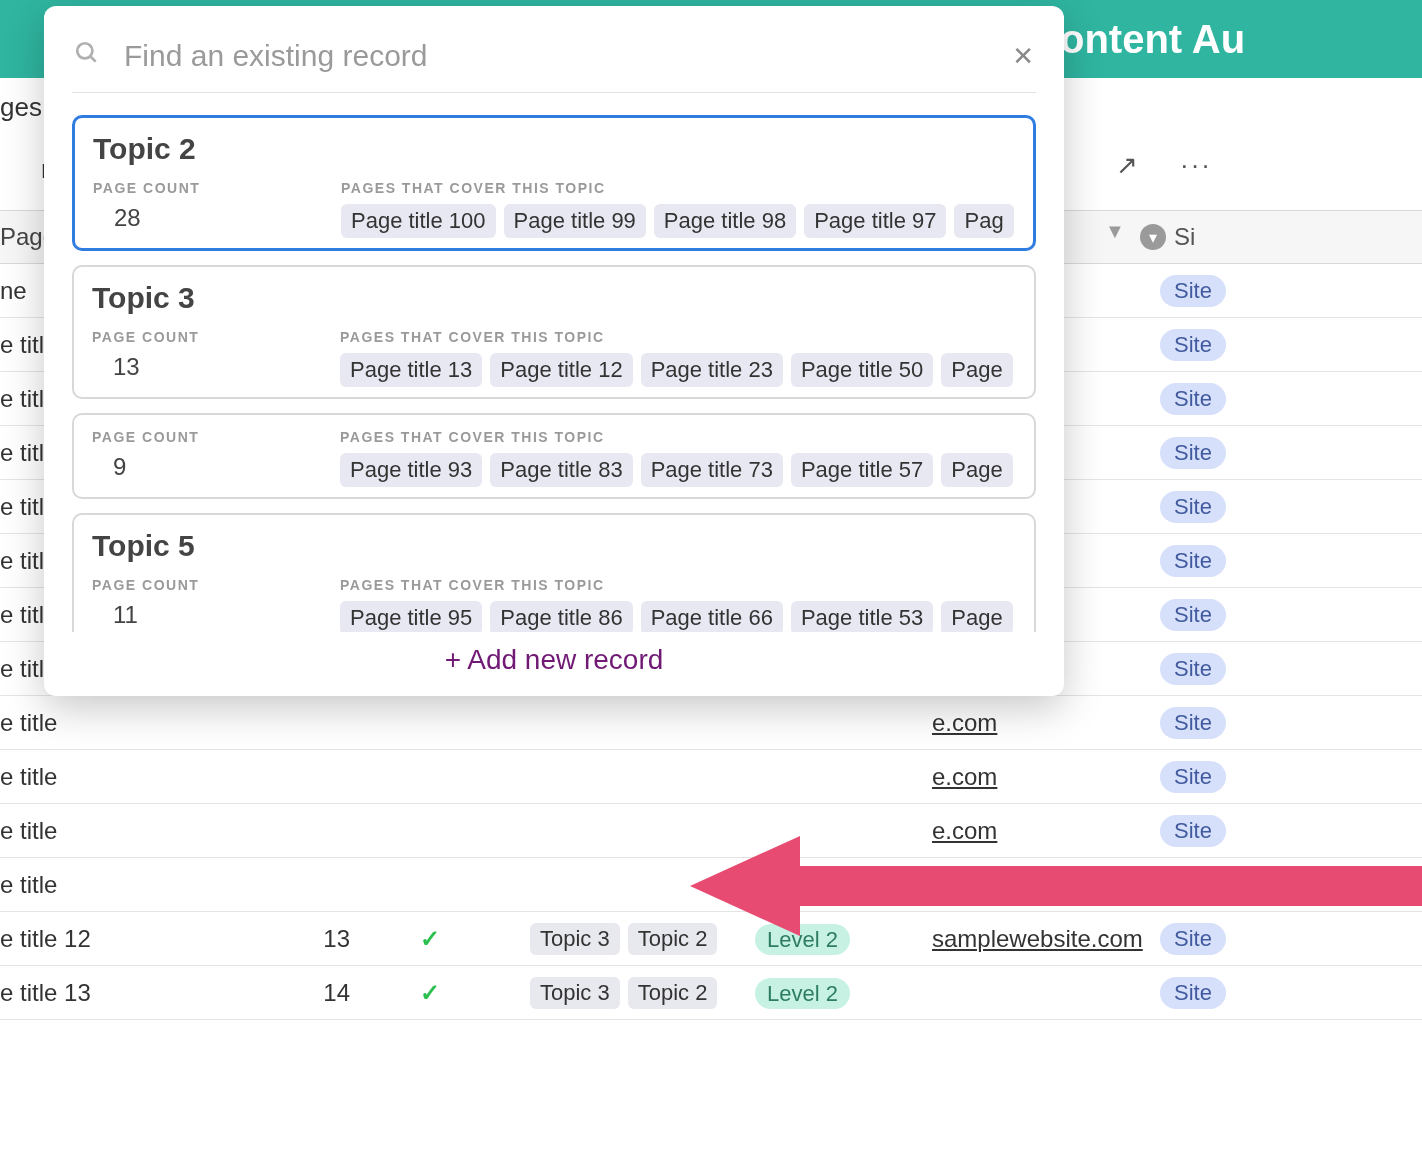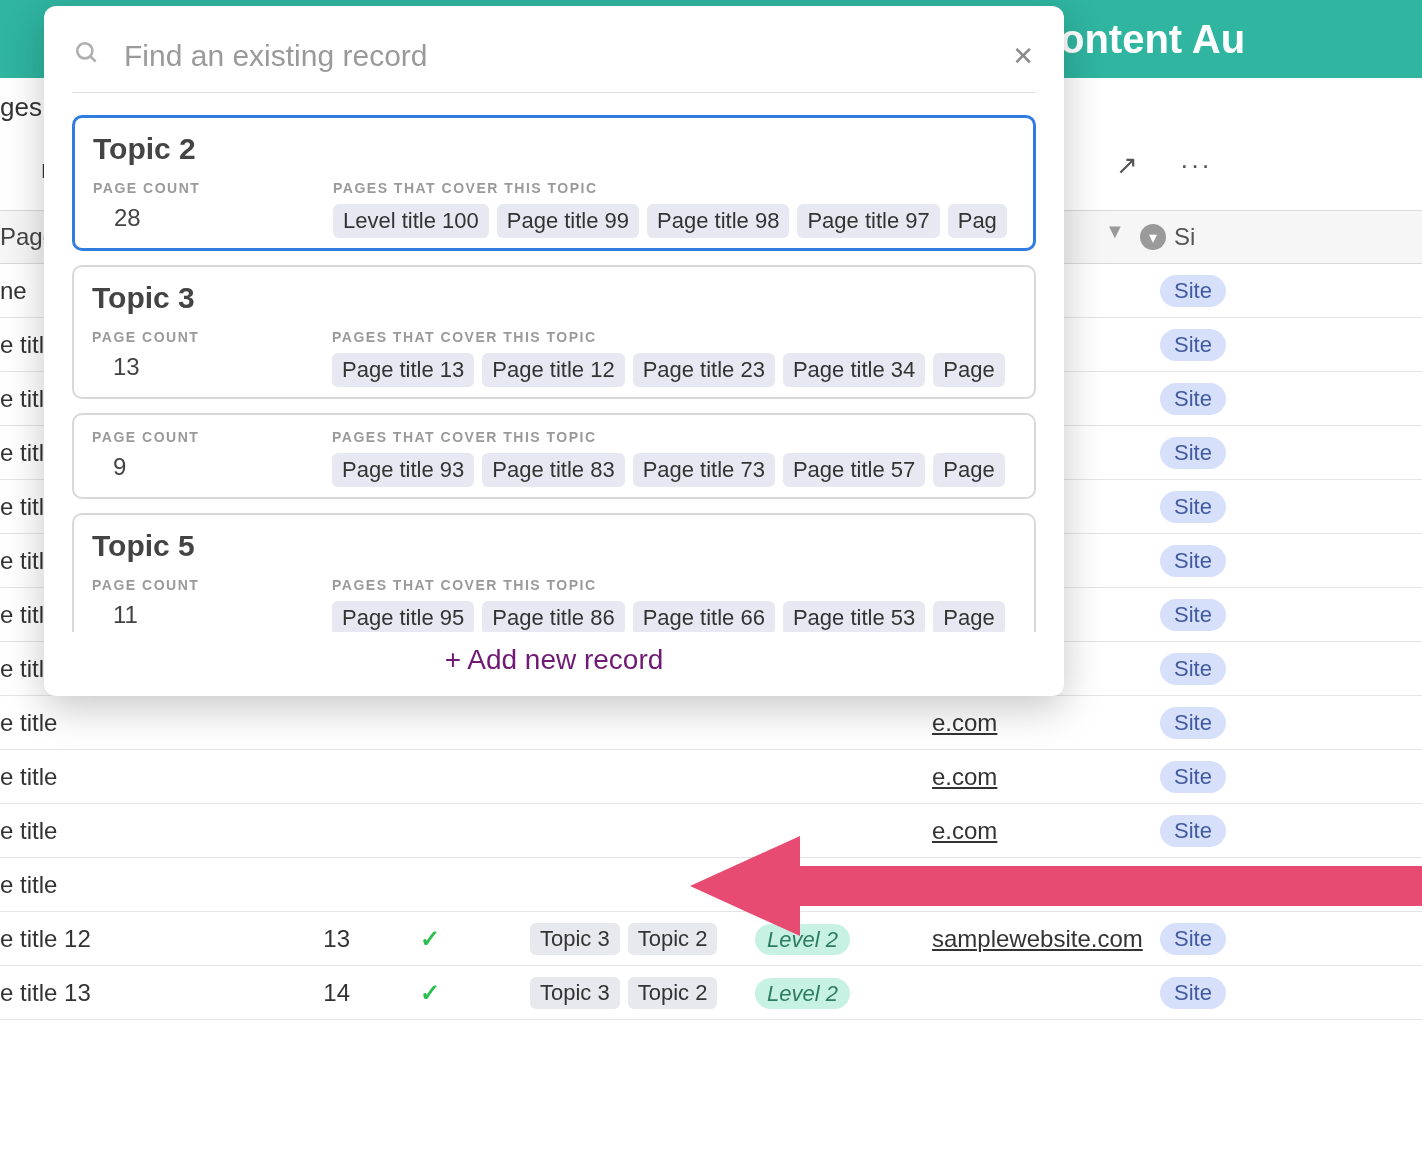--- a/index.html
+++ b/index.html
@@ -80,21 +80,21 @@
   .bg-row .tag {
     background:#e8e8ef; color:#333;
     padding:3px 10px; border-radius:6px;
     font-size:22px; margin-right:8px;
   }
   .bg-row .lvl {
     background:#c7f2e3; color:#2d7c63;
     padding:3px 12px; border-radius:18px; font-size:22px;
   }
   .bg-row .cell-tags { position:absolute; left:530px; display:flex; }
-  .bg-row .cell-lvl  { position:absolute; left:755px;font-style:italic; }
+  .bg-row .cell-lvl  { position:absolute; left:755px; }
 
   .popout-btn {
     position:absolute; top:150px; left:1116px;
     color:#555; font-size:26px;
   }
   .more-btn {
     position:absolute; top:150px; left:1180px;
     color:#555; font-size:26px; letter-spacing:2px;
   }
 
@@ -130,21 +130,21 @@
     border:2px solid #d8d8d8;
     border-radius:10px;
     padding:14px 18px 10px 18px;
     margin-bottom:14px;
   }
   .record-card.selected { border:3px solid #2f7de1; }
   .rec-title { font-size:30px; font-weight:600; color:#444; margin-bottom:14px; }
   .rec-fields {
     display:grid;
     grid-template-columns:240px 1fr;
-    column-gap:0;
+    column-gap:8px;
   }
   .rec-label {
     font-size:14px; font-weight:700; letter-spacing:1.5px;
     color:#9a9a9a;
   }
   .rec-count { font-size:24px; color:#444; margin-top:8px;margin-left:21px; }
   .rec-chips {
     display:flex; gap:8px; margin-top:8px;
     overflow:hidden; white-space:nowrap;
   }
@@ -298,21 +298,21 @@
       <div class="record-card selected">
         <div class="rec-title">Topic 2</div>
         <div class="rec-fields">
       <div>
         <div class="rec-label">PAGE COUNT</div>
         <div class="rec-count">28</div>
       </div>
       <div>
         <div class="rec-label">PAGES THAT COVER THIS TOPIC</div>
         <div class="rec-chips">
-          <span class="chip">Level title 100</span>
+          <span class="chip">Page title 100</span>
               <span class="chip">Page title 99</span>
               <span class="chip">Page title 98</span>
               <span class="chip">Page title 97</span>
               <span class="chip">Pag</span>
         </div>
       </div>
     </div>
       </div>
       <div class="record-card">
         <div class="rec-title">Topic 3</div>
@@ -320,21 +320,21 @@
       <div>
         <div class="rec-label">PAGE COUNT</div>
         <div class="rec-count">13</div>
       </div>
       <div>
         <div class="rec-label">PAGES THAT COVER THIS TOPIC</div>
         <div class="rec-chips">
           <span class="chip">Page title 13</span>
               <span class="chip">Page title 12</span>
               <span class="chip">Page title 23</span>
-              <span class="chip">Page title 34</span>
+              <span class="chip">Page title 50</span>
               <span class="chip">Page </span>
         </div>
       </div>
     </div>
       </div>
       <div class="record-card">
         <div class="rec-fields">
       <div>
         <div class="rec-label">PAGE COUNT</div>
         <div class="rec-count">9</div>

